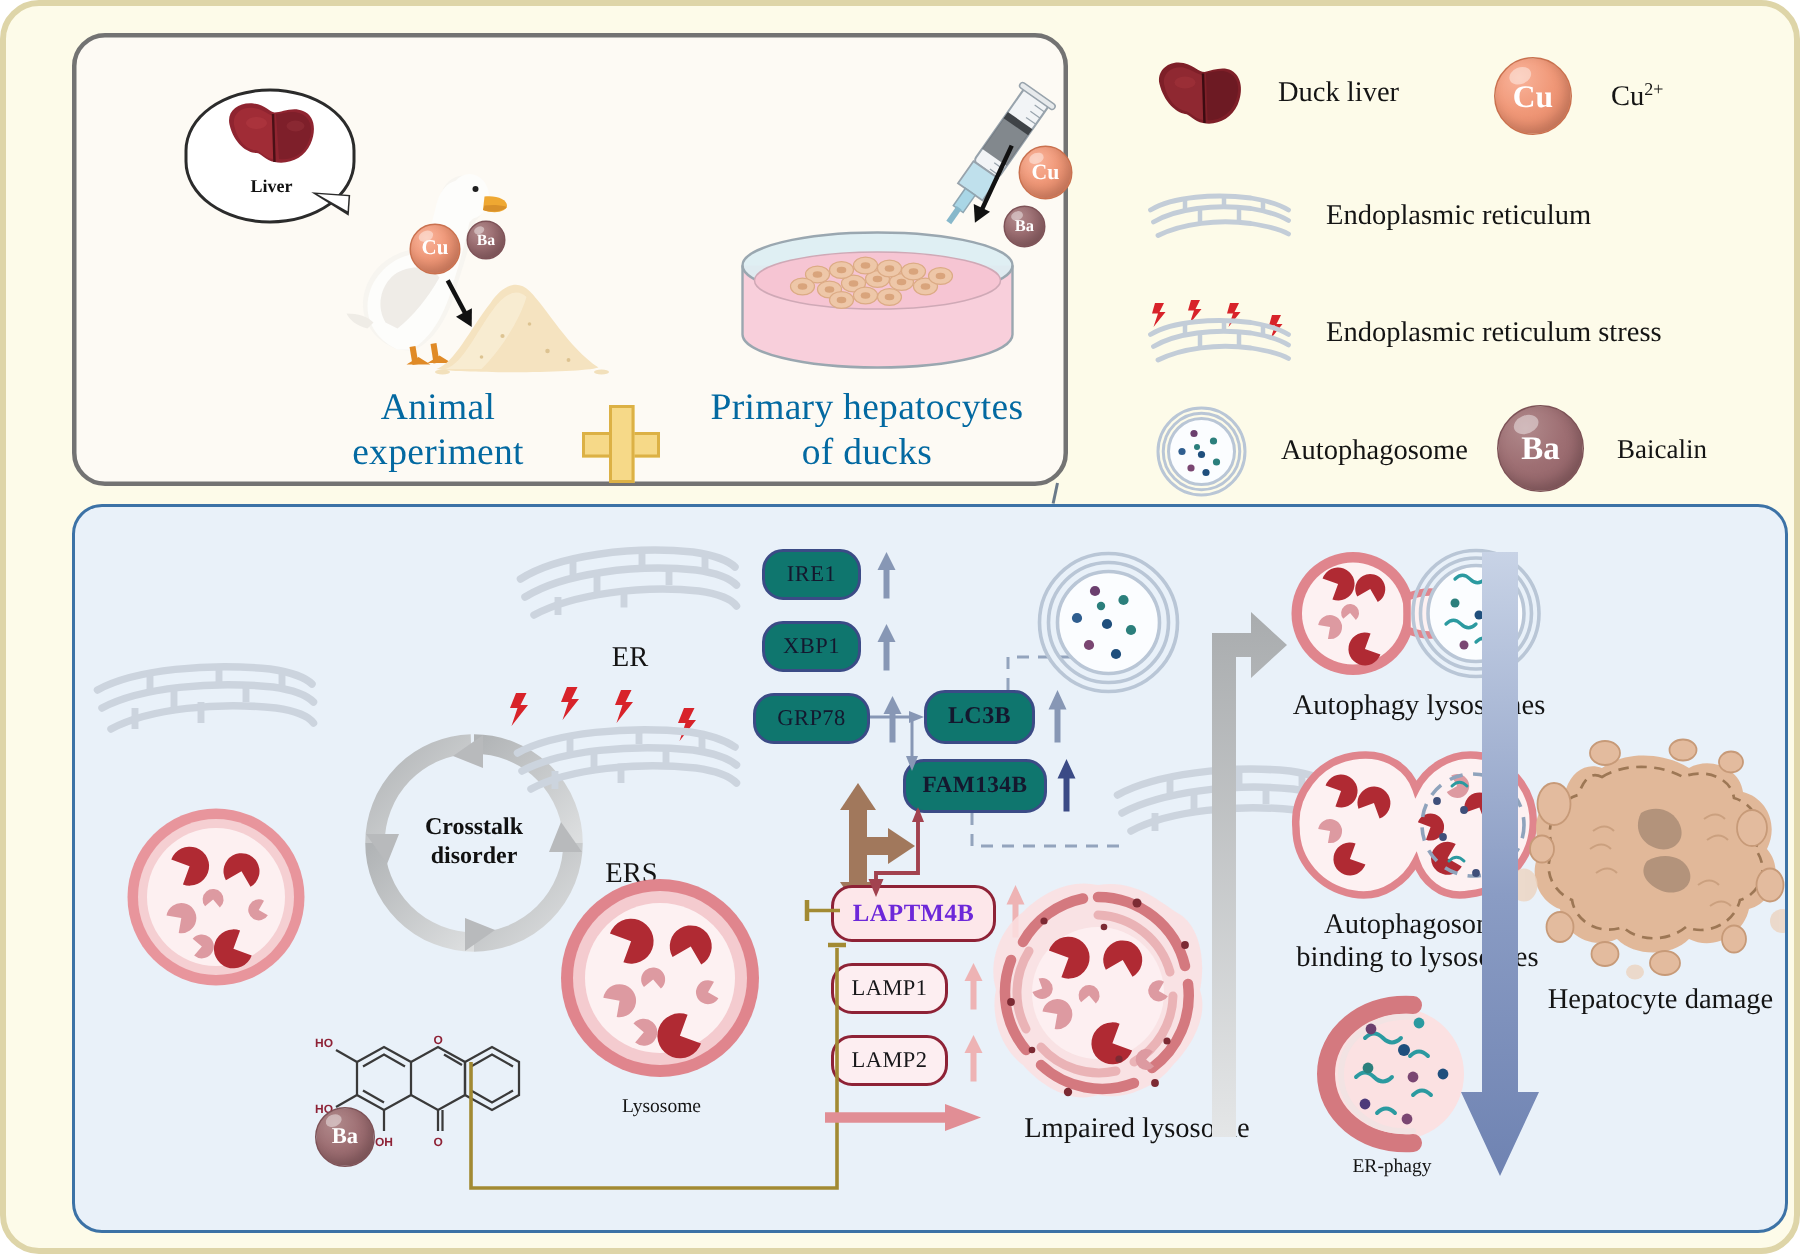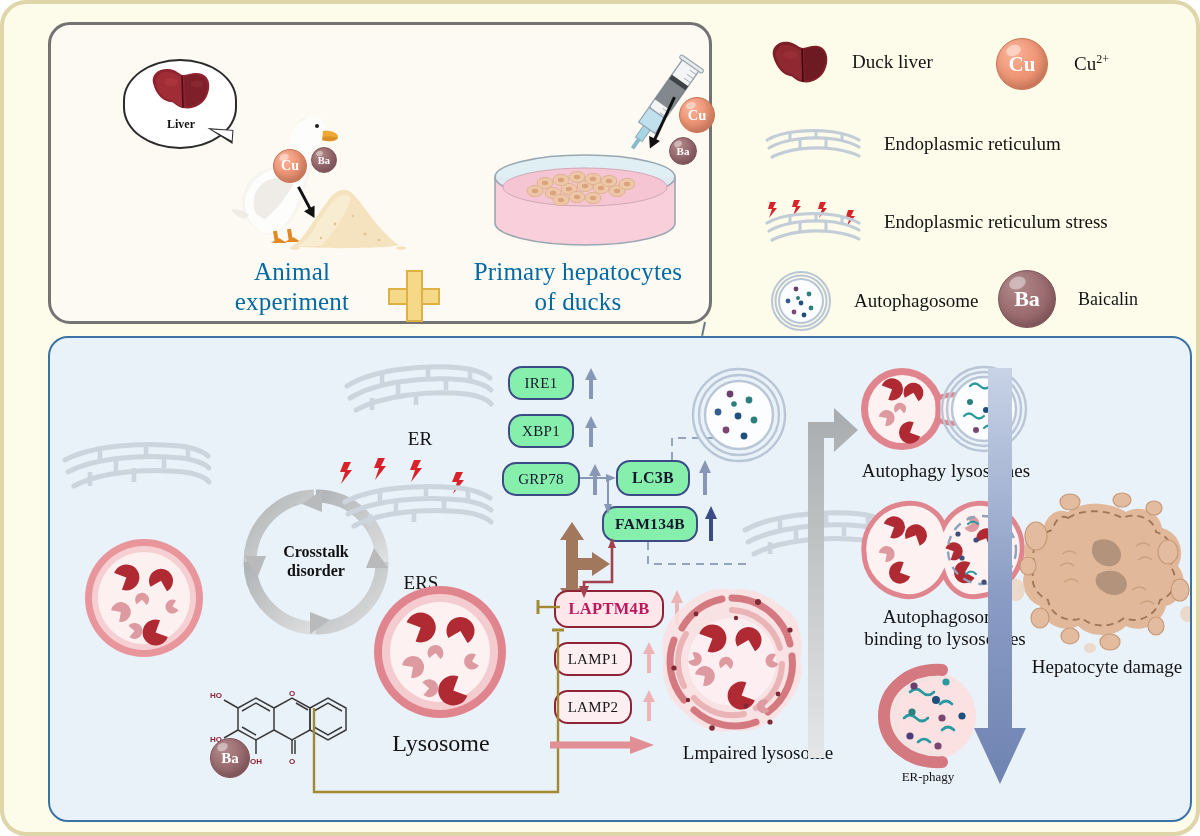--- a/index.html
+++ b/index.html
@@ -160,28 +160,28 @@
   
   .pill {
     position: absolute;
     display: flex; align-items: center; justify-content: center;
     border-radius: 14px;
     font-family: "Liberation Serif", serif;
     font-size: 15px;
     letter-spacing: .3px;
   }
   .pill.blue {
-    background: #86efac;
+    background: #0f766e;
     border: 2px solid #3b4b86;
     color: #14182e;
   }
   .pill.pinkbold {
     background: #fde7ea;
     border: 2.4px solid #8e2236;
-    color: #be185d;
+    color: #6d28d9;
     font-weight: bold;
     font-size: 16.5px;
   }
   .pill.pink {
     background: #fdeef1;
     border: 2px solid #8e2236;
     color: #17171a;
   }
   .pill.bold { font-weight: bold; }
 
@@ -680,21 +680,21 @@
         <path d="M94 48 a14 14 0 1 0 14 14 l-14 0 z" transform="rotate(150 94 55)"></path>
         <path d="M86 94 a15 15 0 1 0 15 15 l-15 0 z" transform="rotate(20 86 101)"></path>
       </g>
       <g fill="#dd9aa1">
         <path d="M42 86 a11 11 0 1 0 11 11 l-11 0 z" transform="rotate(190 42 91)"></path>
         <path d="M68 70 a8 8 0 1 0 8 8 l-8 0 z" transform="rotate(140 68 74)"></path>
         <path d="M104 72 a8 8 0 1 0 8 8 l-8 0 z" transform="rotate(30 104 76)"></path>
         <path d="M56 106 a9 9 0 1 0 9 9 l-9 0 z" transform="rotate(220 56 110)"></path>
       </g>
     </svg>
-    <div class="lbl" style="left:336px;top:392px;width:110px;font-size:24px;">Lysosome</div>
+    <div class="lbl" style="left:336px;top:392px;width:110px;font-size:13px;">Lysosome</div>
 
     <svg style="position:absolute;left:148px;top:338px;" width="176" height="96" viewBox="0 0 176 96">
       <g fill="none" stroke="#3a3a3a" stroke-width="1.5">
 
         <path d="M40 32 L58 22 L76 32 L76 54 L58 64 L40 54 Z"></path>
         <path d="M44 35 L58 27 L72 35"></path>
         <path d="M44 51 L58 59"></path>
 
         <path d="M76 32 L94 22 L112 32 L112 54 L94 64 L76 54"></path>
         <path d="M98 27 L110 34"></path>

